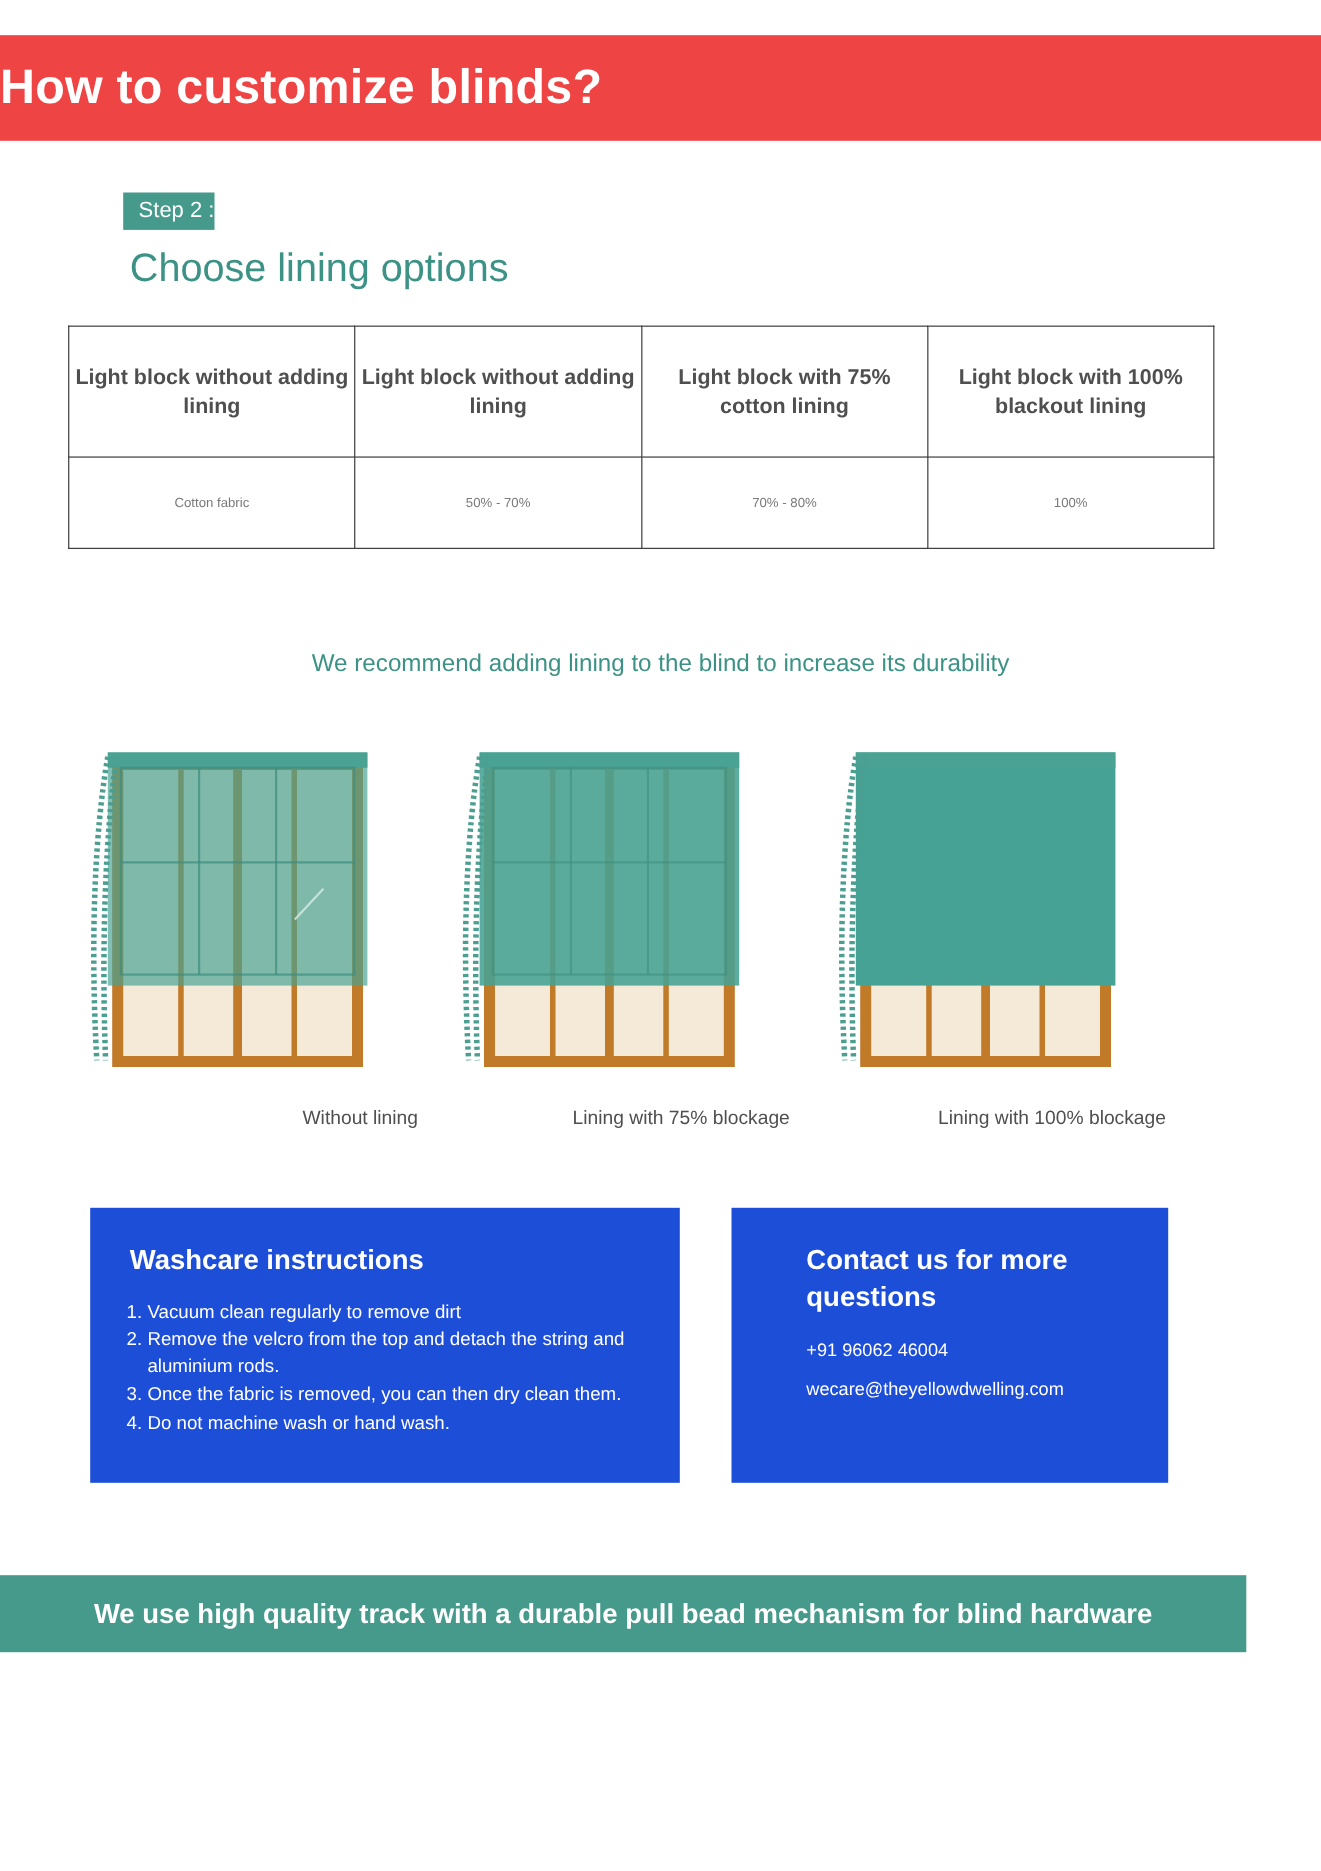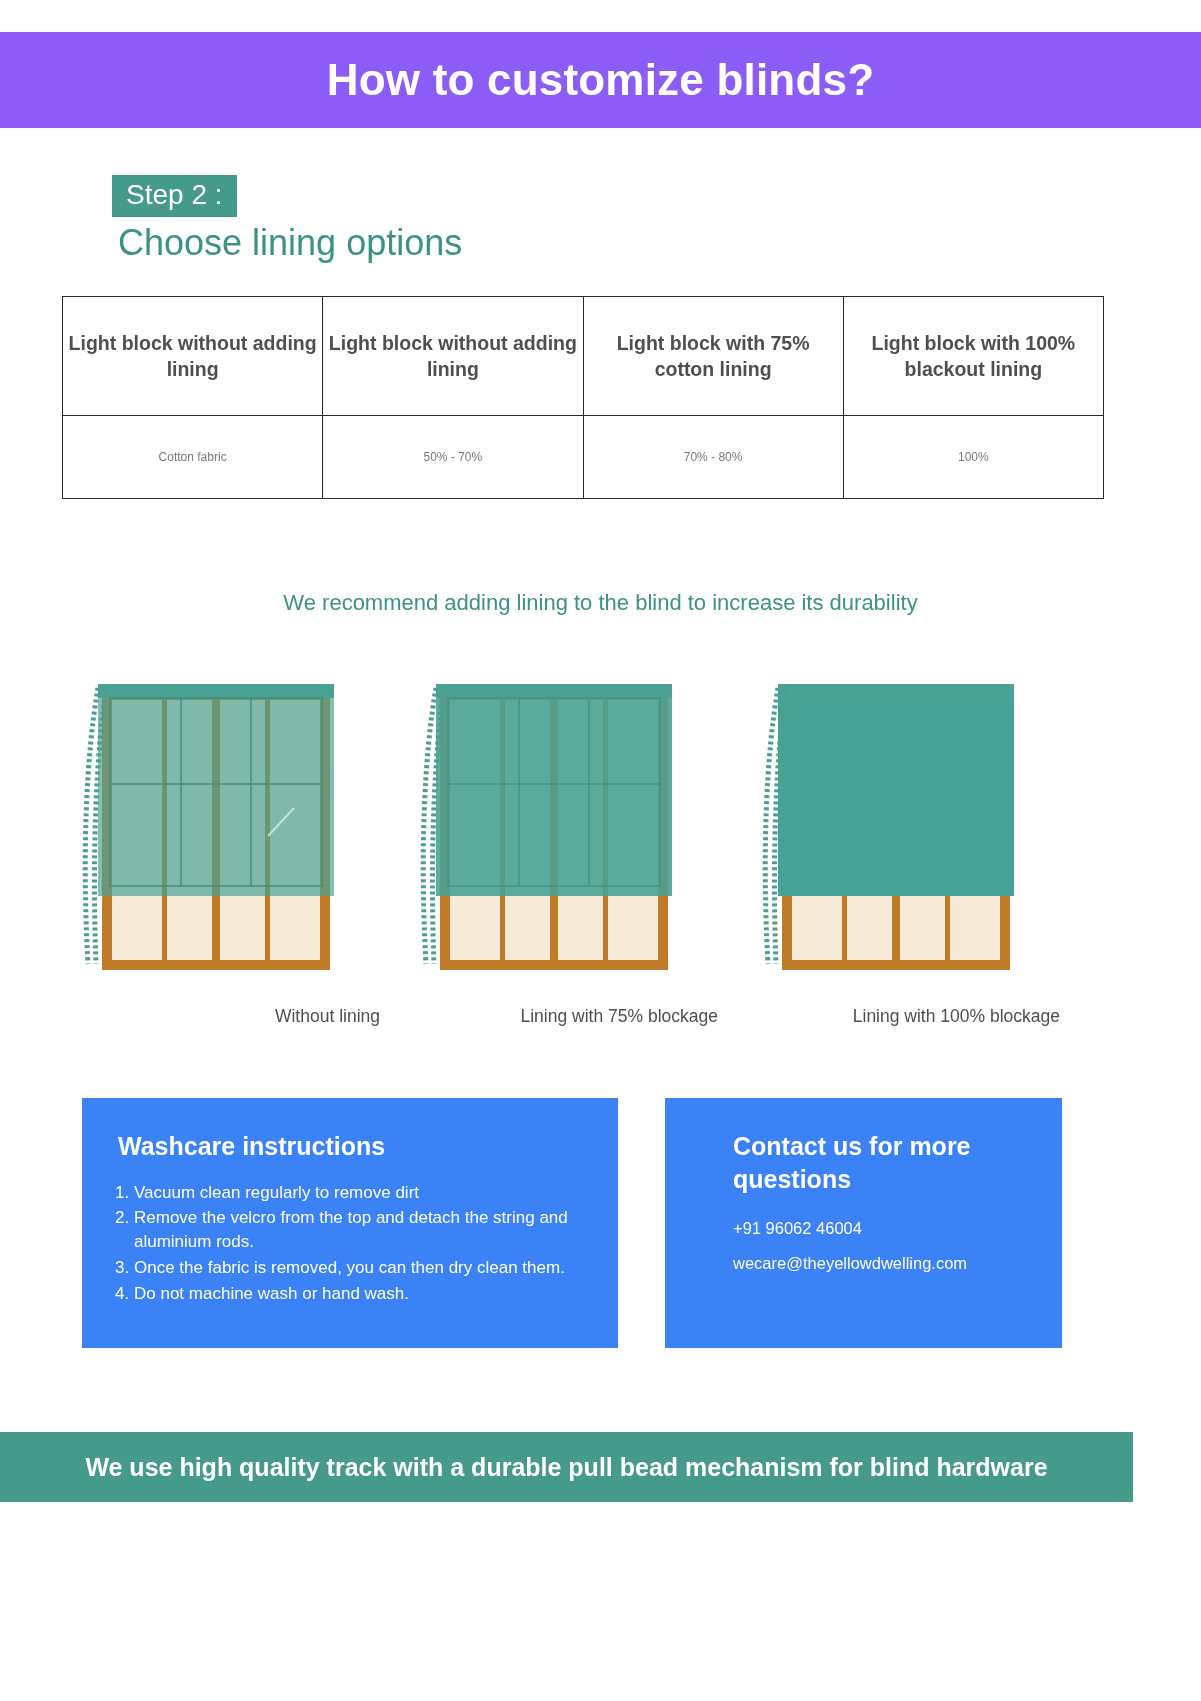--- a/index.html
+++ b/index.html
@@ -20,41 +20,40 @@
     height: 1701px;
   }
 
   
   .header-band {
     position: absolute;
     left: 0;
     top: 32px;
     width: 1201px;
     height: 96px;
-    background: #8b5cf6;
+    background: #ef4444;
     display: flex;
     align-items: center;
-    justify-content: center;
   }
   .header-title {
     color: #ffffff;
     font-size: 44px;
     font-weight: 600;
     letter-spacing: 0.2px;
   }
 
   
   .step-tag {
     position: absolute;
     left: 112px;
     top: 175px;
     background: #469a8c;
     color: #ffffff;
-    font-size: 28px;
-    padding: 6px 14px 8px 14px;
+    font-size: 20px;
+    padding: 6px 0 8px 14px;
     line-height: 1;
   }
   .step-title {
     position: absolute;
     left: 118px;
     top: 222px;
     color: #3b9285;
     font-size: 36px;
     font-weight: 400;
   }
@@ -122,21 +121,21 @@
     top: 330px;
     width: 300px;
     text-align: right;
     font-size: 17.5px;
     color: #4f4f4f;
   }
 
   
   .box {
     position: absolute;
-    background: #3b82f6;
+    background: #1d4ed8;
     color: #ffffff;
   }
   .box-wash {
     left: 82px;
     top: 1098px;
     width: 536px;
     height: 250px;
   }
   .box-contact {
     left: 665px;

